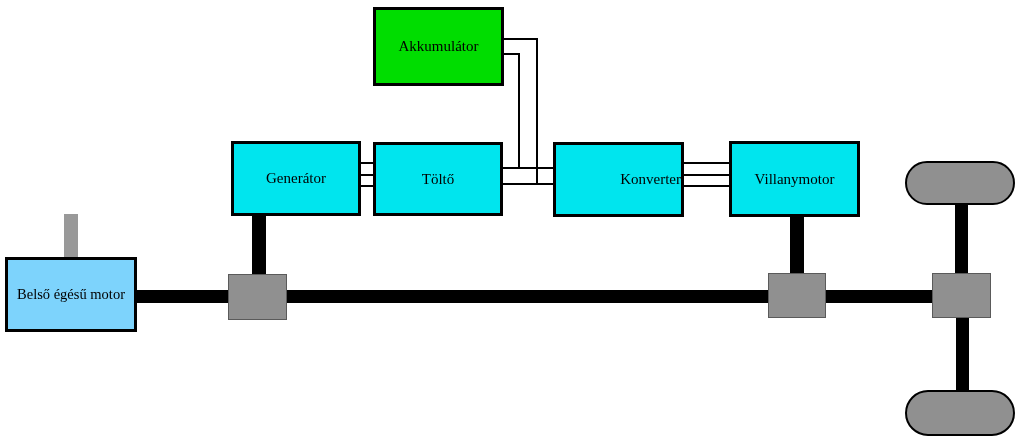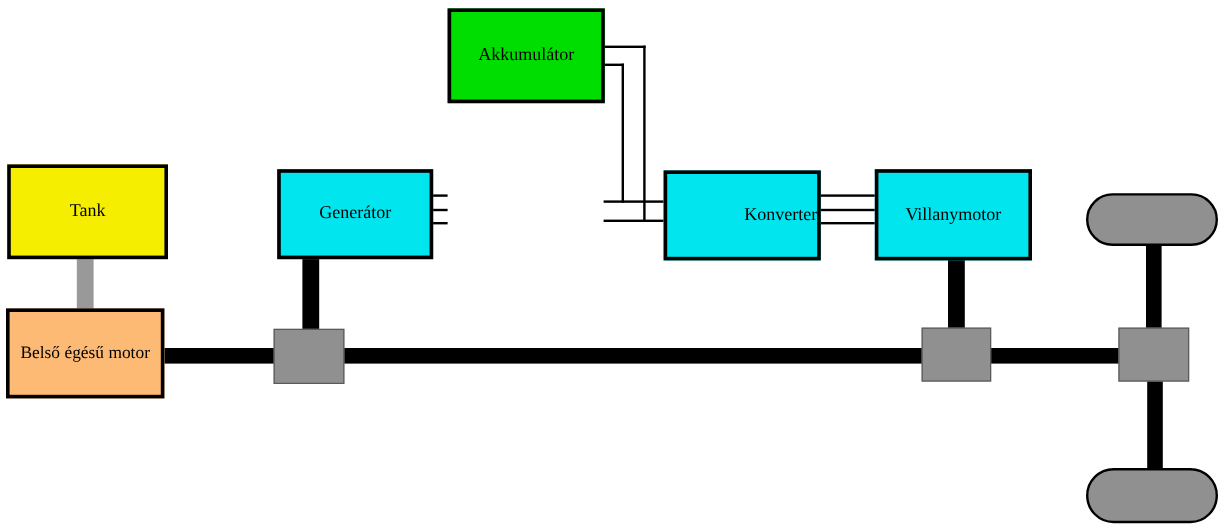--- a/index.html
+++ b/index.html
@@ -57,37 +57,37 @@
   <div class="shaft" style="left:956px;top:316px;width:13px;height:76px;"></div>
 
   <div class="coupling" style="left: 228px; top: 274px; width: 59px; height: 46px; background-color: rgb(144, 144, 144);"></div>
   <div class="coupling" style="left: 768px; top: 273px; width: 58px; height: 45px; background-color: rgb(144, 144, 144);"></div>
   <div class="coupling" style="left: 932px; top: 273px; width: 59px; height: 45px; background-color: rgb(144, 144, 144);"></div>
 
   <div class="node" id="akkumulator" style="background-color: rgb(0, 221, 0);">
     <span>Akkumulátor</span>
   </div>
 
-  <div class="node" id="tank" style="background-color: rgb(245, 238, 0);">
-    <span>Tank</span>
-  </div>
 
   <div class="node" id="generator" style="background-color: rgb(0, 229, 238); margin-left: 36px;">
     <span>Generátor</span>
   </div>
 
+  <div class="node" id="tolto" style="background-color: rgb(0, 229, 238);">
+    <span>Töltő</span>
+  </div>
 
   <div class="node" id="konverter" style="background-color: rgb(0, 229, 238);">
     <span>Konverter</span>
   </div>
 
   <div class="node" id="villanymotor" style="background-color: rgb(0, 229, 238);">
     <span>Villanymotor</span>
   </div>
 
-  <div class="node" id="belso" style="background-color: #fdba74;">
+  <div class="node" id="belso" style="background-color: #7dd3fc;">
     <span>Belső égésű motor</span>
   </div>
 
   <div class="wheel" style="left: 905px; top: 161px; width: 110px; height: 44px; background-color: rgb(144, 144, 144);"></div>
   <div class="wheel" style="left: 905px; top: 390px; width: 110px; height: 46px; background-color: rgb(144, 144, 144);"></div>
 
 </div>
 
 </body></html>

